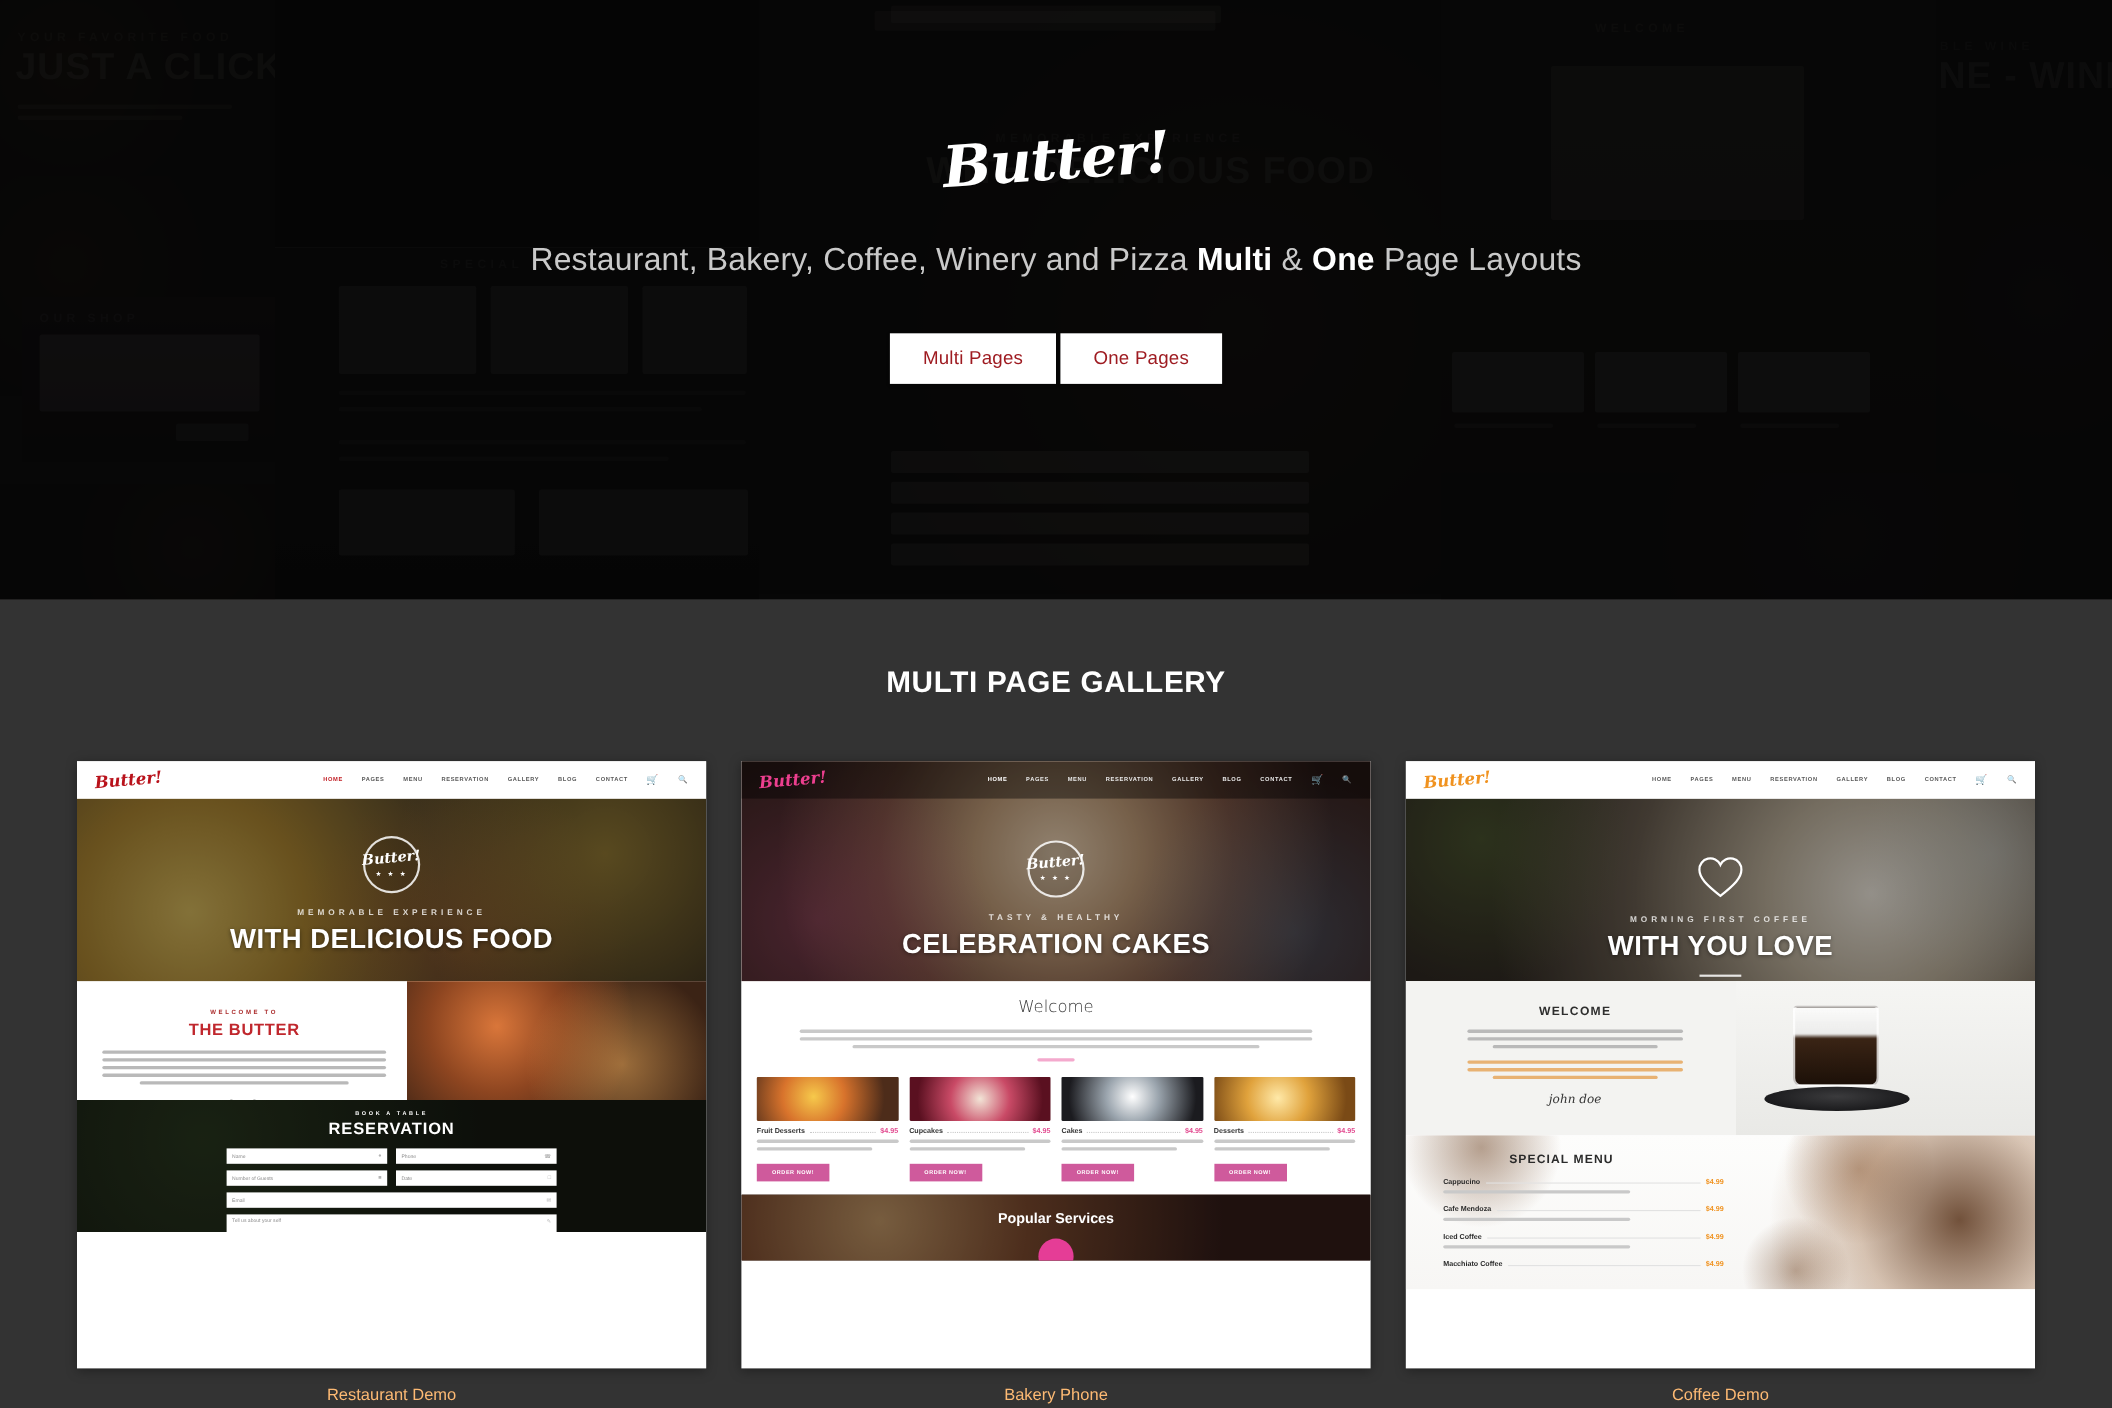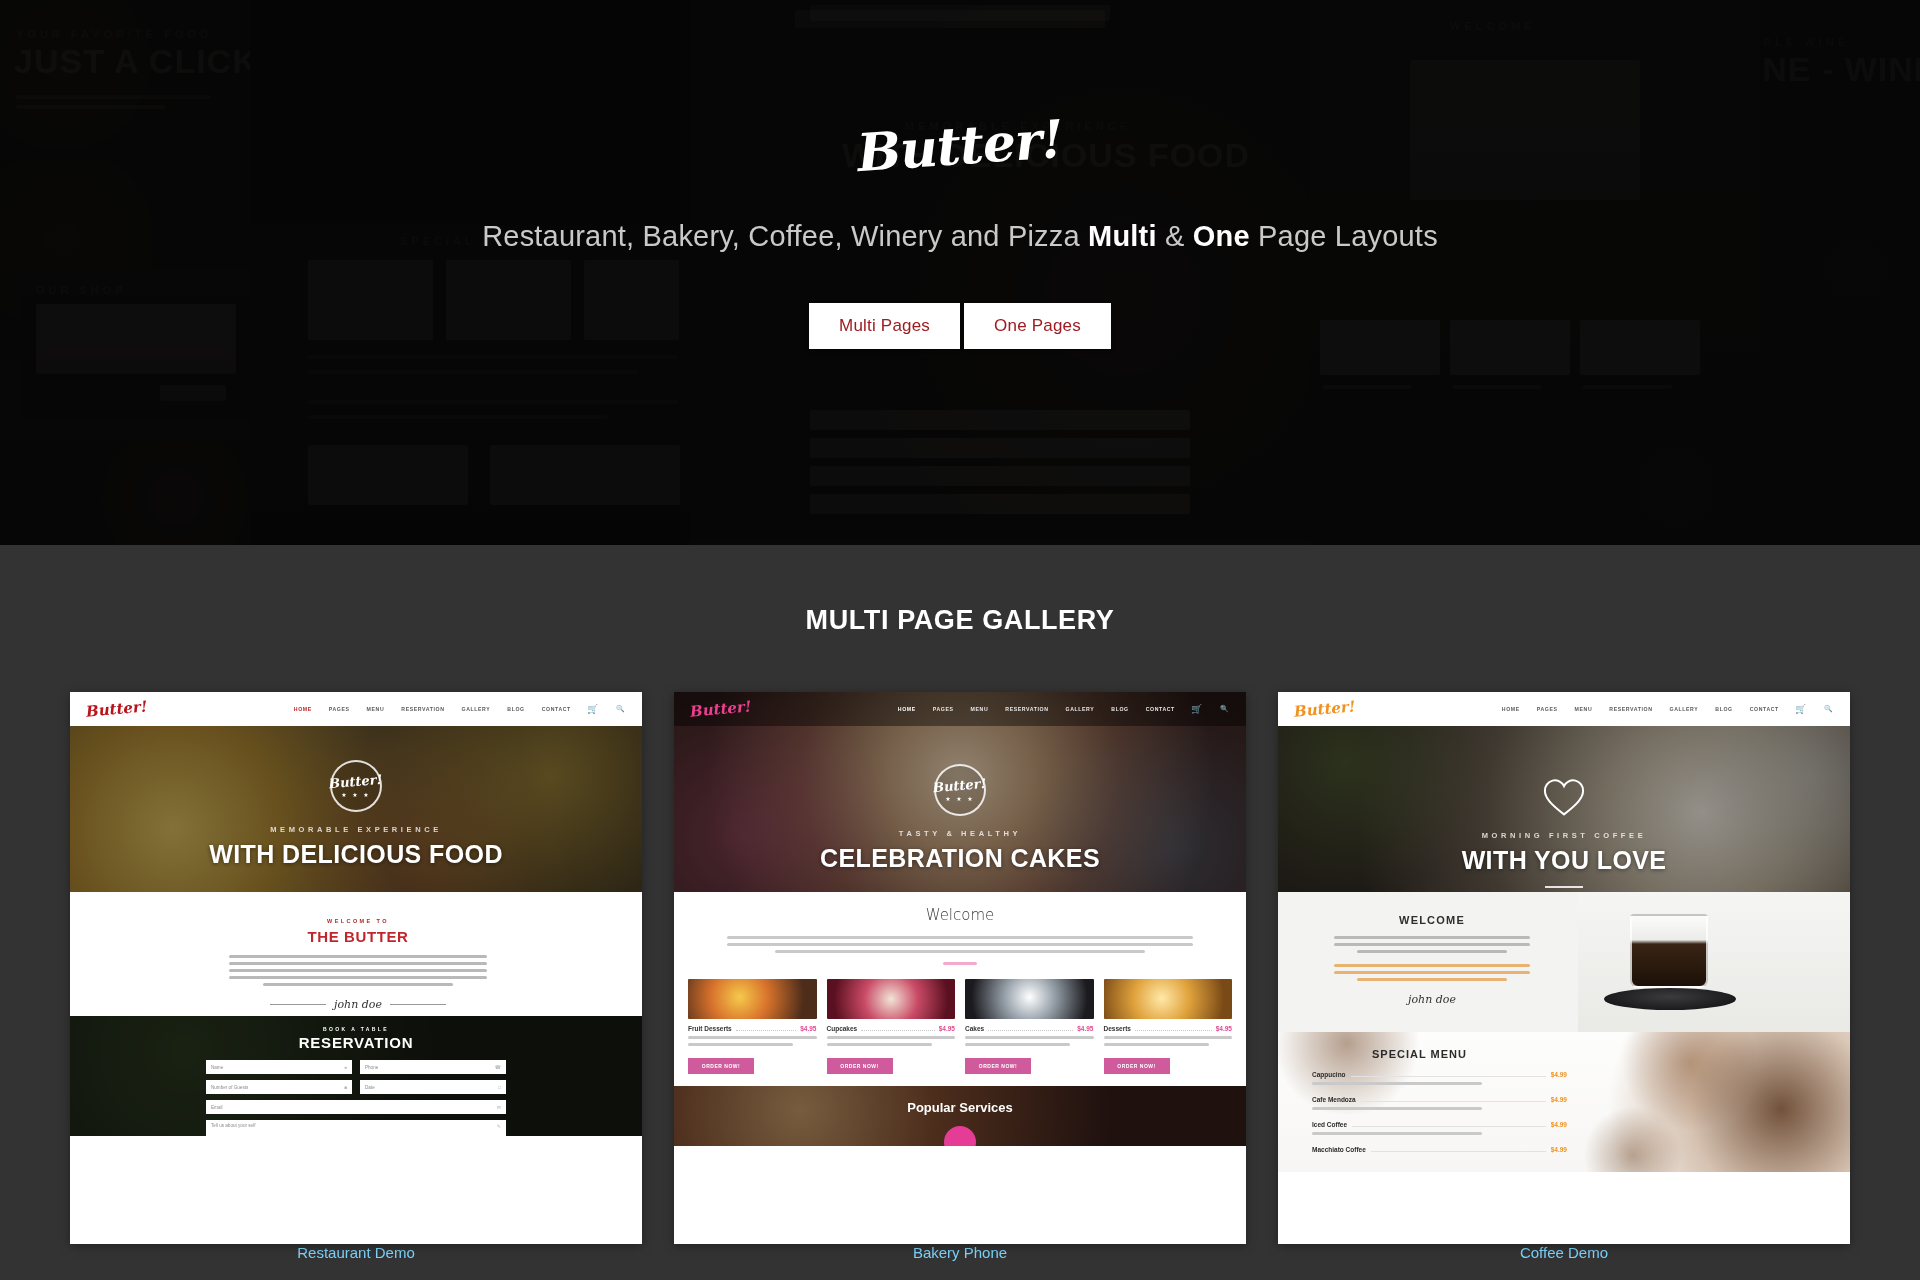--- a/index.html
+++ b/index.html
@@ -155,23 +155,23 @@
   .demo-frame {
     width: 572px;
     height: 552px;
     background: #ffffff;
     overflow: hidden;
     position: relative;
     box-shadow: 0 2px 10px rgba(0,0,0,0.35);
   }
   .demo-caption {
     text-align: center;
-    margin-top: 0;
+    margin-top: 16px;
     font-size: 15px;
-    color: #7dd3fc;
+    color: #fdba74;
   }
 
   
   .ms-nav {
     position: relative;
     height: 34px;
     display: flex;
     align-items: center;
     padding: 0 16px;
     z-index: 6;
@@ -273,21 +273,21 @@
   .lorem-line {
     height: 3px;
     background: #c9c9c9;
     border-radius: 2px;
     margin: 4px auto;
   }
   .lorem-line.dark { background: #b9b9b9; }
   .lorem-line.orange { background: #e8b273; }
 
   
-  .c1-welcome { background: #fff; height: 124px; display: flex; flex-direction: column; }
+  .c1-welcome { background: #fff; height: 108px; display: flex; }
   .c1-wl { flex: 0 0 300px; padding: 26px 16px 0 20px; text-align: center; }
   .c1-eyebrow { font-size: 5.5px; letter-spacing: 2.4px; color: #aa2a2a; font-weight: bold; }
   .c1-title { font-size: 15px; font-weight: bold; color: #c0272d; letter-spacing: 0.6px; margin-top: 4px; }
   .c1-sig { font-family: "DejaVu Serif", serif; font-style: italic; font-size: 11px; color: #333; margin-top: 12px; }
   .c1-sig-wrap { display:flex; align-items:center; justify-content:center; gap:8px; margin-top: 12px; }
   .c1-sig-line { width: 56px; height: 1px; background:#999; }
   .c1-wr { flex: 1; position: relative; overflow: hidden; }
   .c1-res { height: 120px; position: relative; overflow: hidden; }
   .c1-res-content { position: absolute; inset: 0; z-index: 3; padding-top: 10px; }
   .res-eyebrow { text-align:center; font-size: 5px; letter-spacing: 2.4px; color:#fff; font-weight:bold; }

